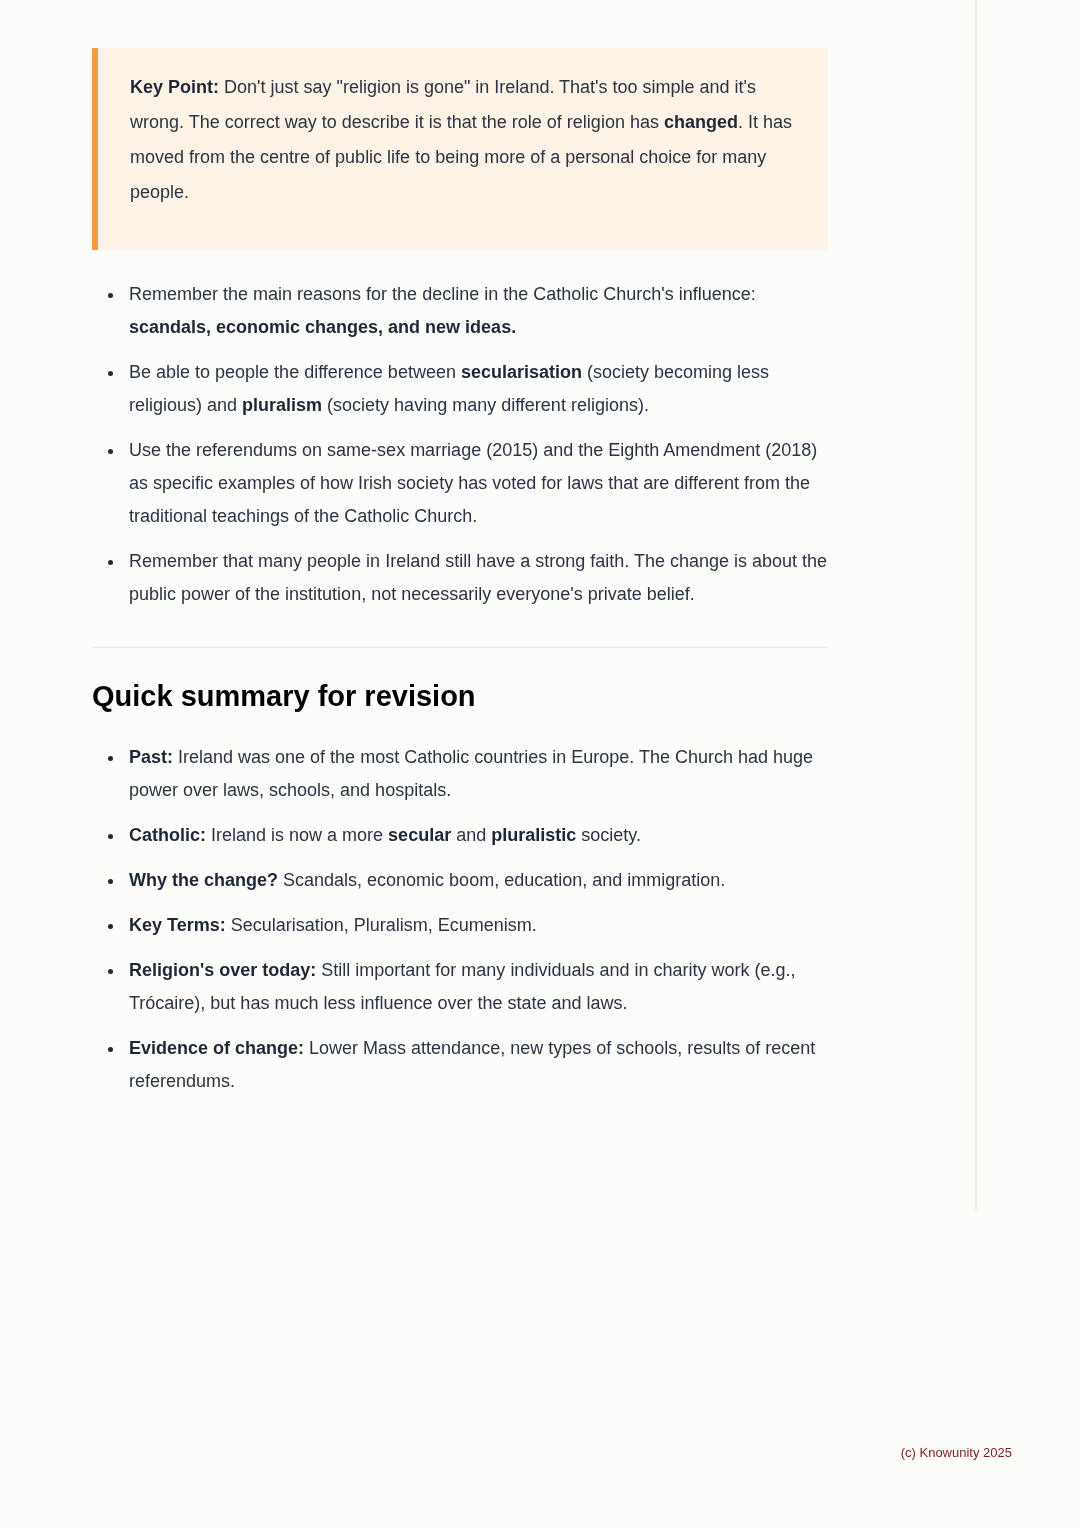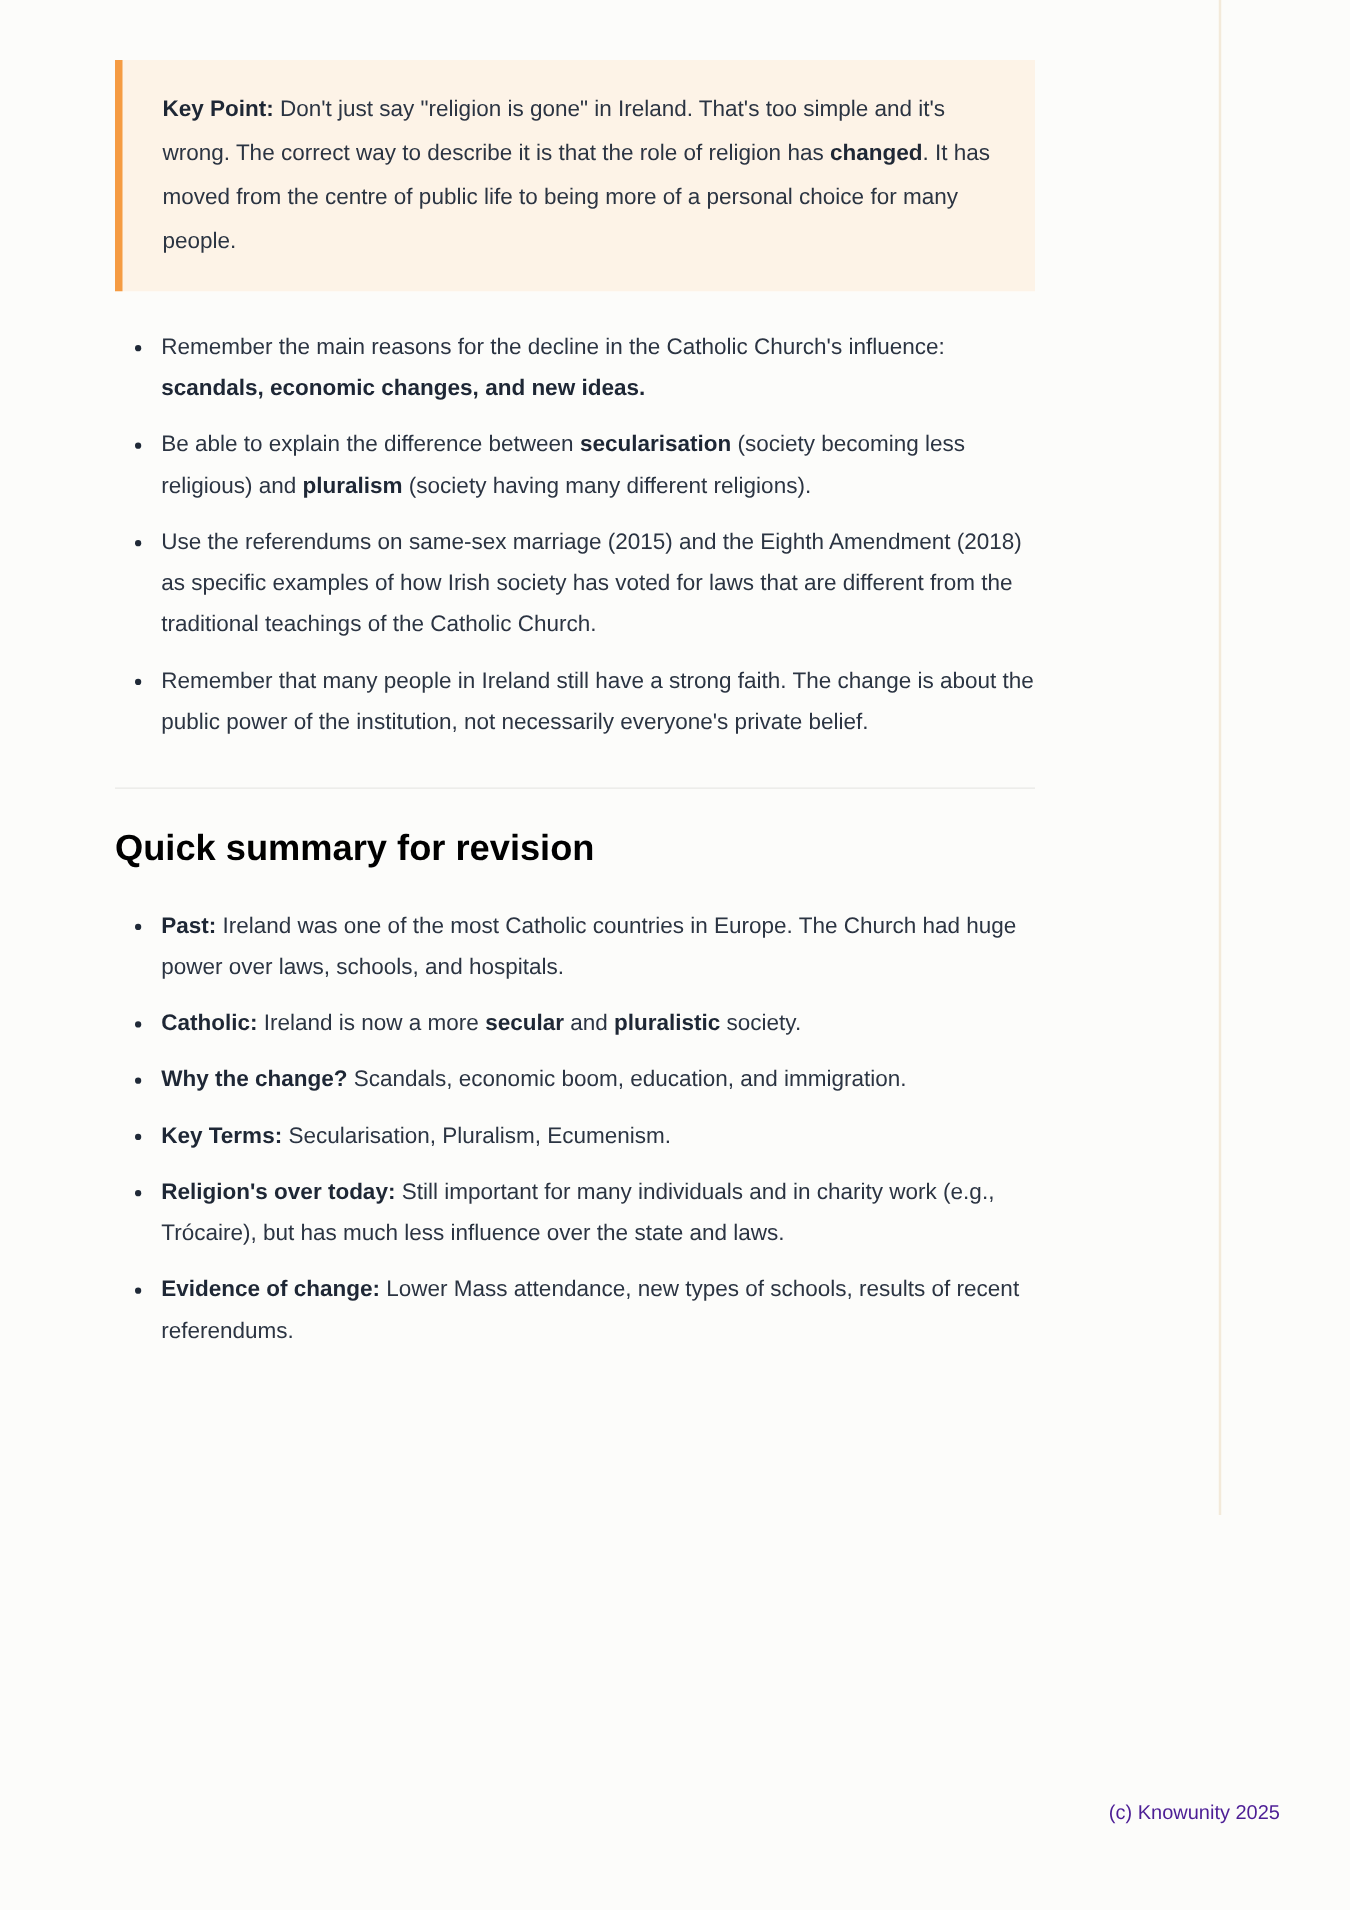--- a/index.html
+++ b/index.html
@@ -20,21 +20,21 @@
   }
   .content {
     position: absolute;
     left: 92px;
     top: 48px;
     width: 736px;
   }
   .callout {
     background: #FDF3E7;
     border-left: 6px solid #F59B42;
-    padding: 22px 30px 23px 32px;
+    padding: 22px 30px 40px 32px;
     font-size: 18px;
     line-height: 35px;
     color: #2B3442;
   }
   ul.bullets {
     list-style: disc;
     padding-left: 33px;
     font-size: 18px;
     line-height: 33px;
     color: #2B3442;
@@ -52,41 +52,41 @@
   }
   h2.summary-heading {
     margin-top: 32px;
     font-size: 29px;
     font-weight: 700;
     color: #000000;
   }
   ul.summary { margin-top: 28px; }
   .footer {
     position: absolute;
-    right: 56px;
+    right: 68px;
     bottom: 68px;
-    font-size: 16px;
-    color: #4c1d95;
+    font-size: 13px;
+    color: #7f1d1d;
   }
   b, .seg-b { font-weight: 700; color: #1E2735; }
 </style>
 </head>
 <body>
 
 <div class="page-edge-line"></div>
 
 <div class="content">
 
   <div class="callout">
     <p><span class="seg-b">Key Point:</span><span> Don't just say "religion is gone" in Ireland. That's too simple and it's wrong. The correct way to describe it is that the role of religion has </span><span class="seg-b">changed</span><span>. It has moved from the centre of public life to being more of a personal choice for many people.</span></p>
   </div>
 
   <ul class="bullets tips">
       <li><span>Remember the main reasons for the decline in the Catholic Church's influence: </span><span class="seg-b">scandals, economic changes, and new ideas.</span></li>
-      <li><span>Be able to explain the difference between </span><span class="seg-b">secularisation</span><span> (society becoming less religious) and </span><span class="seg-b">pluralism</span><span> (society having many different religions).</span></li>
+      <li><span>Be able to people the difference between </span><span class="seg-b">secularisation</span><span> (society becoming less religious) and </span><span class="seg-b">pluralism</span><span> (society having many different religions).</span></li>
       <li><span>Use the referendums on same-sex marriage (2015) and the Eighth Amendment (2018) as specific examples of how Irish society has voted for laws that are different from the traditional teachings of the Catholic Church.</span></li>
       <li><span>Remember that many people in Ireland still have a strong faith. The change is about the </span><span style="">public power</span><span> of the institution, not necessarily everyone's private belief.</span></li>
     </ul>
 
   <hr class="divider">
 
   <h2 class="summary-heading">Quick summary for revision</h2>
 
   <ul class="bullets summary">
       <li><span class="seg-b">Past:</span><span> Ireland was one of the most Catholic countries in Europe. The Church had huge power over laws, schools, and hospitals.</span></li>

